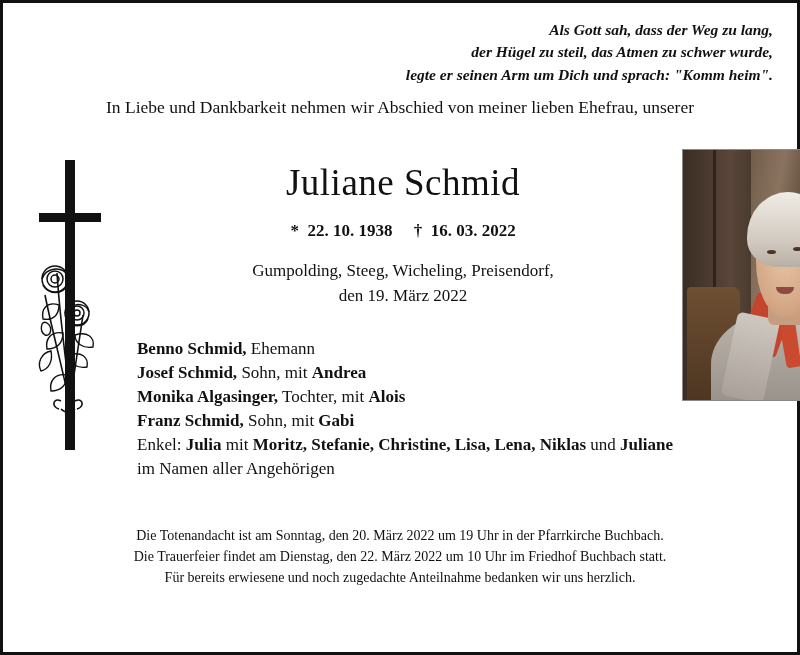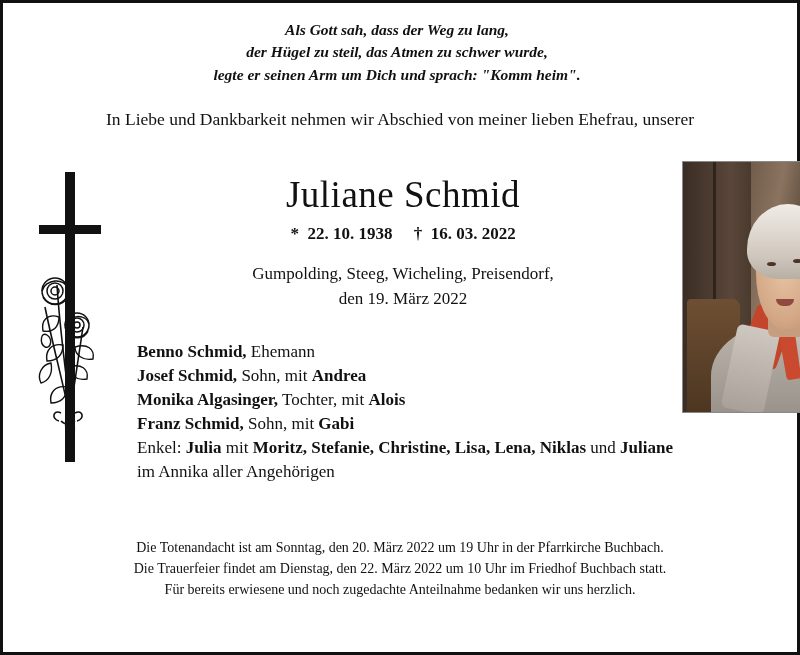--- a/index.html
+++ b/index.html
@@ -19,36 +19,36 @@
     position: relative;
     width: 800px;
     height: 655px;
     background: #ffffff;
     border: 3px solid #111111;
     padding: 14px 18px 10px 18px;
   }
 
   
   .verse {
-    text-align: center;
+    text-align: right;
     font-style: italic;
     font-weight: bold;
     font-size: 15.5px;
     line-height: 1.45;
     padding-right: 6px;
     padding-top: 2px;
   }
   .verse div { white-space: pre; }
 
   
   .intro {
     text-align: center;
     font-size: 17.5px;
     line-height: 1.5;
-    margin-top: 20px;
+    margin-top: 8px;
   }
   .intro div { white-space: nowrap; }
 
   
   .middle {
     display: flex;
     flex-direction: row;
     align-items: flex-start;
     margin-top: 14px;
     height: 372px;
@@ -83,21 +83,21 @@
   .maiden {
     text-align: center;
     font-size: 17px;
     font-weight: bold;
     margin-top: 16px;
   }
   .dates {
     text-align: center;
     font-size: 17px;
     font-weight: bold;
-    margin-top: 9px;
+    margin-top: 18px;
     white-space: pre;
   }
   .places {
     text-align: center;
     font-size: 17px;
     margin-top: 18px;
     line-height: 1.45;
   }
 
   
@@ -292,21 +292,21 @@
         <div class="row">
           <b>Monika Algasinger,</b><span> Tochter, mit </span><b>Alois</b>
         </div>
         <div class="row">
           <b>Franz Schmid,</b><span> Sohn, mit </span><b>Gabi</b>
         </div>
 
         <div class="row">
           <span>Enkel:</span><span> </span><b>Julia</b><span> mit </span><b>Moritz, Stefanie, Christine, Lisa, Lena, Niklas</b><span> und </span><b>Juliane</b>
         </div>
-        <div class="row">im Annika aller Angehörigen</div>
+        <div class="row">im Namen aller Angehörigen</div>
       </div>
     </div>
 
     <div class="col-photo">
       <div class="photo">
         <div class="ph-bg"></div>
         <div class="ph-door"></div>
         <div class="ph-doorline"></div>
         <div class="ph-chair"></div>
         <div class="ph-shoulder"></div>

